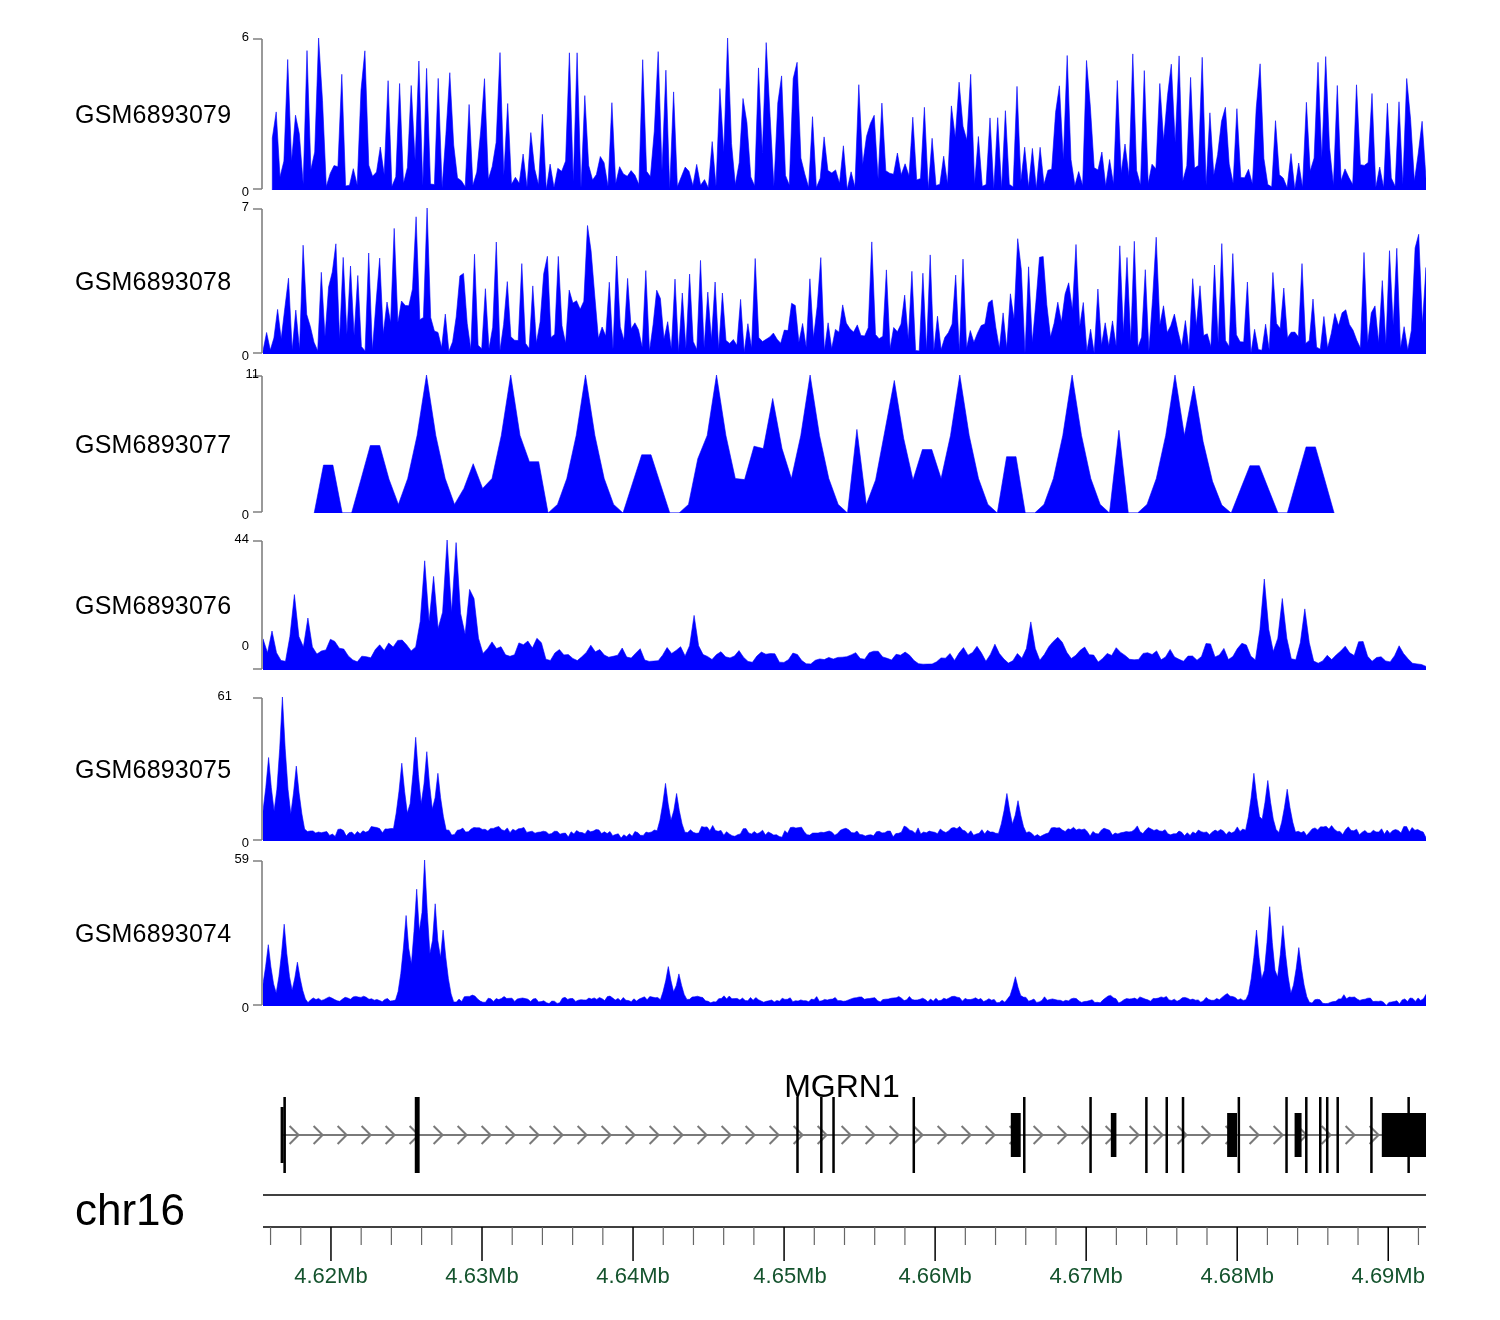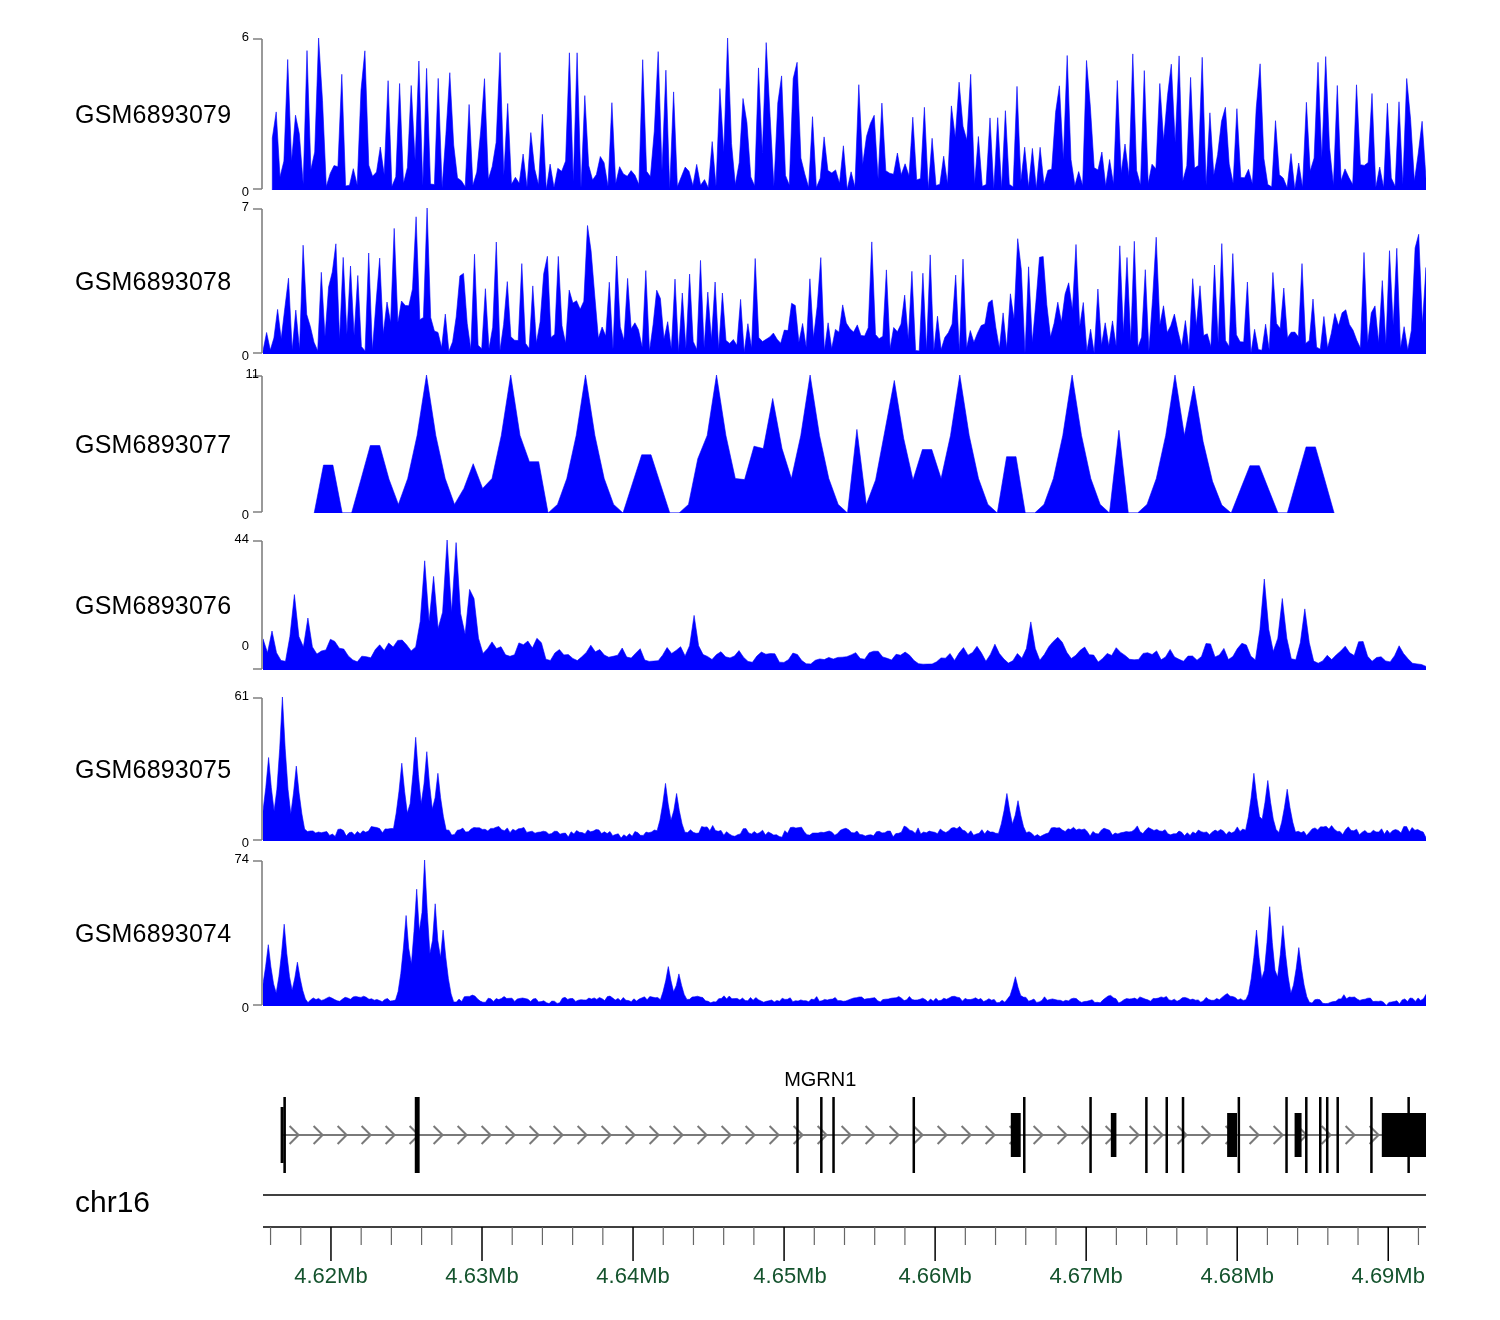--- a/index.html
+++ b/index.html
@@ -33,32 +33,32 @@
   }
   .axis-max{right:0;top:-9px;}
   .axis-min{right:0;bottom:-9px;}
 
   .plot-svg{position:absolute;display:block;}
 
   
   #gene-model{position:absolute;left:0;top:1060px;width:1500px;height:130px;}
   #gene-name{
     position:absolute;
-    font-size:20px;
+    font-size:32px;
     color:#000;
     white-space:nowrap;
   }
 
   
   #genome-axis{position:absolute;left:0;top:1185px;width:1500px;height:120px;}
   #chrom-label{
     position:absolute;
     left:75px;
     top:1185px;
-    font-size:30px;
+    font-size:44px;
     color:#000;
     white-space:nowrap;
   }
   .tick-label{
     position:absolute;
     font-size:22px;
     color:#14532d;
     white-space:nowrap;
     transform:translateX(-50%);
   }
@@ -120,34 +120,34 @@
         <svg class="plot-svg" width="1163" height="130" style="left: 263px; top: 0px;">
           <polygon points="0.0,130.0 0.0,98.9 4.5,112.7 9.0,91.0 13.5,112.7 18.0,120.4 22.5,121.3 26.9,96.5 31.4,54.6 35.9,96.5 40.4,106.9 44.9,78.0 49.4,106.9 53.9,114.1 58.4,111.0 62.9,109.9 67.4,99.3 71.8,101.4 76.3,108.2 80.8,109.1 85.3,115.9 89.8,119.9 94.3,121.8 98.8,116.2 103.3,116.7 107.8,117.8 112.3,109.6 116.7,104.8 121.2,110.5 125.7,103.0 130.2,107.0 134.7,100.4 139.2,100.1 143.7,104.9 148.2,110.9 152.7,106.9 157.2,81.5 161.7,20.8 166.1,81.5 170.6,36.4 175.1,88.4 179.6,72.2 184.1,0.0 188.6,72.2 193.1,2.6 197.6,73.4 202.1,94.2 206.6,49.4 211.0,58.5 215.5,98.2 220.0,113.4 224.5,108.7 229.0,101.9 233.5,108.6 238.0,106.7 242.5,114.8 247.0,116.3 251.5,114.7 255.9,102.9 260.4,104.7 264.9,101.1 269.4,108.0 273.9,98.3 278.4,102.7 282.9,119.2 287.4,120.5 291.9,112.9 296.4,109.6 300.9,114.9 305.3,114.6 309.8,118.4 314.3,120.6 318.8,116.8 323.3,112.4 327.8,105.2 332.3,111.8 336.8,109.6 341.3,115.1 345.8,117.2 350.2,116.3 354.7,115.2 359.2,108.0 363.7,117.0 368.2,118.1 372.7,113.2 377.2,108.7 381.7,120.0 386.2,121.4 390.7,121.1 395.2,120.7 399.6,115.2 404.1,107.5 408.6,113.5 413.1,110.4 417.6,106.7 422.1,115.9 426.6,105.7 431.1,75.4 435.6,105.7 440.1,114.6 444.5,116.4 449.0,119.5 453.5,114.6 458.0,111.7 462.5,116.8 467.0,117.9 471.5,116.0 476.0,110.6 480.5,117.2 485.0,121.4 489.4,122.3 493.9,116.0 498.4,112.1 502.9,114.2 507.4,113.6 511.9,113.8 516.4,122.2 520.9,122.4 525.4,119.7 529.9,113.1 534.4,114.5 538.8,120.6 543.3,123.8 547.8,123.9 552.3,120.3 556.8,118.9 561.3,119.6 565.8,117.4 570.3,119.1 574.8,117.4 579.3,117.2 583.7,116.7 588.2,114.9 592.7,112.7 597.2,118.5 601.7,119.2 606.2,112.8 610.7,111.2 615.2,111.3 619.7,116.9 624.2,118.3 628.6,120.0 633.1,114.3 637.6,115.2 642.1,112.1 646.6,115.2 651.1,120.6 655.6,123.7 660.1,124.2 664.6,124.1 669.1,124.0 673.6,121.8 678.0,117.9 682.5,118.2 687.0,113.5 691.5,120.5 696.0,113.1 700.5,107.6 705.0,115.2 709.5,112.5 714.0,106.3 718.5,113.1 722.9,121.3 727.4,114.4 731.9,104.2 736.4,113.6 740.9,119.0 745.4,123.1 749.9,120.7 754.4,113.5 758.9,118.2 763.4,108.6 767.8,81.9 772.3,108.6 776.8,120.2 781.3,114.6 785.8,106.7 790.3,101.4 794.8,97.3 799.3,102.3 803.8,112.3 808.3,118.5 812.8,115.3 817.2,110.3 821.7,107.1 826.2,114.7 830.7,115.1 835.2,122.1 839.7,118.4 844.2,113.4 848.7,115.5 853.2,107.7 857.7,112.4 862.1,115.4 866.6,119.3 871.1,119.8 875.6,119.4 880.1,113.4 884.6,112.7 889.1,114.5 893.6,110.9 898.1,119.8 902.6,116.9 907.1,109.4 911.5,116.9 916.0,119.3 920.5,121.3 925.0,116.1 929.5,116.0 934.0,120.2 938.5,116.5 943.0,103.5 947.5,103.9 952.0,117.0 956.4,114.9 960.9,108.4 965.4,119.6 969.9,116.4 974.4,108.6 978.9,103.3 983.4,105.0 987.9,116.2 992.4,119.9 996.9,89.6 1001.3,39.0 1005.8,89.6 1010.3,111.4 1014.8,98.2 1019.3,58.5 1023.8,98.2 1028.3,118.8 1032.8,119.7 1037.3,102.8 1041.8,68.9 1046.3,102.8 1050.7,121.1 1055.2,123.2 1059.7,120.9 1064.2,115.3 1068.7,119.6 1073.2,114.9 1077.7,111.1 1082.2,106.2 1086.7,112.8 1091.2,115.5 1095.6,101.8 1100.1,101.5 1104.6,116.2 1109.1,121.3 1113.6,117.5 1118.1,116.8 1122.6,120.9 1127.1,121.9 1131.6,115.7 1136.1,105.8 1140.5,113.5 1145.0,118.8 1149.5,123.3 1154.0,123.9 1158.5,124.5 1163.0,126.4 1163.0,130.0" fill="#0000FF" stroke="#0000FF" stroke-width="0.6"></polygon>
         </svg>
       </div>
       <div class="track" style="top: 697px; height: 144px;">
         <div class="track-label" style="top: 58px;">GSM6893075</div>
         <div class="axis-wrap" style="left: 251px; top: 0px; width: 12px; height: 144px;">
           <svg width="12" height="144" style="position: absolute; left: 0px; top: 0px;">
             <path d="M2,1 L11,1 M11,1 L11,143 M11,143 L2,143" stroke="#808080" stroke-width="1.6" fill="none"></path>
           </svg>
-          <div class="axis-max" style="right: 14px; margin-left: 36px;">61</div>
+          <div class="axis-max" style="right: 31px; margin-left: 36px;">61</div>
           <div class="axis-min" style="right: 14px;">0</div>
         </div>
         <svg class="plot-svg" width="1163" height="144" style="left: 263px; top: 0px;">
           <polygon points="0.0,144.0 0.0,113.9 2.8,90.5 5.6,60.5 8.3,90.5 11.1,113.9 13.9,92.2 16.7,51.8 19.4,0.0 22.2,51.8 25.0,92.2 27.8,117.0 30.5,96.1 33.3,69.1 36.1,96.1 38.9,117.0 41.6,132.0 44.4,134.5 47.2,134.0 50.0,133.9 52.7,136.0 55.5,135.0 58.3,135.7 61.1,135.1 63.8,134.6 66.6,138.4 69.4,137.1 72.2,139.4 74.9,132.4 77.7,132.0 80.5,133.6 83.3,139.1 86.0,135.7 88.8,135.1 91.6,137.9 94.4,134.5 97.1,136.8 99.9,133.8 102.7,135.2 105.5,134.1 108.3,129.5 111.0,130.1 113.8,130.5 116.6,131.6 119.4,135.7 122.1,131.9 124.9,132.0 127.7,131.5 130.5,131.6 133.2,116.0 136.0,94.2 138.8,66.2 141.6,94.2 144.3,116.0 147.1,106.7 149.9,77.6 152.7,40.3 155.4,77.6 158.2,106.7 161.0,86.9 163.8,54.7 166.5,86.9 169.3,111.9 172.1,100.7 174.9,76.3 177.6,100.7 180.4,119.6 183.2,133.0 186.0,133.2 188.7,138.1 191.5,137.4 194.3,133.2 197.1,132.8 199.8,131.1 202.6,135.0 205.4,134.7 208.2,131.9 210.9,130.5 213.7,130.8 216.5,130.8 219.3,132.4 222.1,132.3 224.8,133.9 227.6,131.4 230.4,131.4 233.2,130.2 235.9,129.5 238.7,132.7 241.5,133.7 244.3,130.9 247.0,135.7 249.8,132.3 252.6,133.7 255.4,131.8 258.1,131.5 260.9,130.4 263.7,135.4 266.5,134.7 269.2,134.2 272.0,136.2 274.8,135.3 277.6,135.0 280.3,134.2 283.1,134.8 285.9,137.2 288.7,136.5 291.4,134.3 294.2,134.3 297.0,137.2 299.8,136.3 302.5,136.1 305.3,139.9 308.1,134.8 310.9,136.9 313.6,133.6 316.4,135.3 319.2,135.6 322.0,136.9 324.8,132.9 327.5,134.8 330.3,134.1 333.1,132.5 335.9,132.9 338.6,136.6 341.4,134.8 344.2,136.6 347.0,134.5 349.7,138.7 352.5,137.5 355.3,136.8 358.1,141.1 360.8,137.8 363.6,139.7 366.4,136.7 369.2,139.3 371.9,134.6 374.7,135.6 377.5,138.3 380.3,138.4 383.0,135.1 385.8,135.7 388.6,134.9 391.4,133.0 394.1,133.7 396.9,123.3 399.7,107.1 402.5,86.4 405.2,107.1 408.0,123.3 410.8,113.6 413.6,96.5 416.3,113.6 419.1,126.9 421.9,135.2 424.7,135.5 427.5,132.8 430.2,135.3 433.0,136.3 435.8,136.1 438.6,129.6 441.3,130.2 444.1,129.9 446.9,133.7 449.7,128.5 452.4,133.5 455.2,134.3 458.0,133.4 460.8,138.2 463.5,134.7 466.3,136.9 469.1,138.7 471.9,139.3 474.6,137.7 477.4,136.9 480.2,131.7 483.0,131.6 485.7,135.9 488.5,136.9 491.3,134.5 494.1,136.8 496.8,135.6 499.6,133.2 502.4,138.0 505.2,134.9 507.9,136.3 510.7,138.1 513.5,137.7 516.3,139.6 519.0,140.2 521.8,133.7 524.6,136.2 527.4,130.6 530.2,130.2 532.9,131.1 535.7,130.6 538.5,130.2 541.3,134.8 544.0,137.8 546.8,138.1 549.6,136.1 552.4,136.0 555.1,136.1 557.9,135.2 560.7,135.6 563.5,134.8 566.2,134.0 569.0,135.2 571.8,138.3 574.6,136.4 577.3,133.3 580.1,132.1 582.9,131.3 585.7,132.7 588.4,135.6 591.2,135.9 594.0,134.1 596.8,137.6 599.5,137.7 602.3,139.1 605.1,138.1 607.9,137.8 610.6,138.8 613.4,134.8 616.2,134.3 619.0,135.9 621.7,135.7 624.5,134.1 627.3,134.1 630.1,139.8 632.8,136.6 635.6,136.3 638.4,135.2 641.2,129.1 644.0,130.4 646.7,133.2 649.5,133.9 652.3,136.4 655.1,130.9 657.8,136.9 660.6,135.0 663.4,135.8 666.2,134.1 668.9,134.8 671.7,135.3 674.5,136.7 677.3,132.0 680.0,134.2 682.8,135.5 685.6,133.9 688.4,131.1 691.1,130.6 693.9,131.7 696.7,129.5 699.5,133.1 702.2,133.9 705.0,136.9 707.8,133.8 710.6,138.2 713.3,137.0 716.1,136.3 718.9,132.7 721.7,137.0 724.4,133.3 727.2,135.1 730.0,135.0 732.8,136.3 735.5,136.4 738.3,126.9 741.1,113.6 743.9,96.5 746.7,113.6 749.4,126.9 752.2,118.2 755.0,103.7 757.8,118.2 760.5,129.5 763.3,135.7 766.1,134.7 768.9,136.4 771.6,139.3 774.4,137.6 777.2,139.6 780.0,138.1 782.7,136.8 785.5,136.0 788.3,130.9 791.1,130.5 793.8,131.0 796.6,130.7 799.4,133.0 802.2,134.5 804.9,131.8 807.7,132.6 810.5,130.3 813.3,133.0 816.0,131.9 818.8,132.8 821.6,131.9 824.4,134.8 827.1,139.1 829.9,134.5 832.7,136.5 835.5,137.0 838.2,133.2 841.0,131.2 843.8,132.3 846.6,133.3 849.4,138.1 852.1,136.0 854.9,136.9 857.7,135.8 860.5,135.3 863.2,134.6 866.0,134.9 868.8,134.5 871.6,132.4 874.3,128.9 877.1,134.8 879.9,136.6 882.7,133.0 885.4,130.5 888.2,132.0 891.0,133.5 893.8,132.4 896.5,133.9 899.3,134.3 902.1,132.7 904.9,136.8 907.6,137.8 910.4,136.8 913.2,136.8 916.0,134.1 918.7,135.3 921.5,138.8 924.3,135.7 927.1,138.5 929.8,134.9 932.6,136.6 935.4,133.0 938.2,134.7 940.9,135.4 943.7,135.0 946.5,137.7 949.3,135.0 952.1,133.1 954.8,134.4 957.6,132.5 960.4,133.9 963.2,137.6 965.9,134.6 968.7,136.1 971.5,134.5 974.3,129.9 977.0,134.5 979.8,132.1 982.6,133.2 985.4,119.6 988.1,100.7 990.9,76.3 993.7,100.7 996.5,119.6 999.2,122.2 1002.0,105.3 1004.8,83.5 1007.6,105.3 1010.3,122.2 1013.1,132.5 1015.9,135.5 1018.7,125.3 1021.4,110.8 1024.2,92.2 1027.0,110.8 1029.8,125.3 1032.5,135.1 1035.3,134.3 1038.1,135.7 1040.9,134.3 1043.6,138.5 1046.4,135.2 1049.2,131.9 1052.0,130.9 1054.7,132.9 1057.5,129.8 1060.3,129.9 1063.1,129.3 1065.9,132.0 1068.6,128.6 1071.4,132.3 1074.2,134.4 1077.0,134.4 1079.7,137.6 1082.5,132.7 1085.3,129.8 1088.1,133.4 1090.8,133.8 1093.6,132.2 1096.4,137.8 1099.2,135.2 1101.9,133.5 1104.7,136.1 1107.5,136.1 1110.3,133.2 1113.0,134.9 1115.8,135.0 1118.6,131.8 1121.4,137.2 1124.1,133.1 1126.9,136.4 1129.7,133.6 1132.5,132.6 1135.2,133.4 1138.0,136.0 1140.8,129.6 1143.6,129.6 1146.3,135.0 1149.1,130.5 1151.9,133.3 1154.7,132.5 1157.4,134.0 1160.2,135.1 1163.0,140.7 1163.0,144.0" fill="#0000FF" stroke="#0000FF" stroke-width="0.6"></polygon>
         </svg>
       </div>
       <div class="track" style="top: 860px; height: 146px;">
         <div class="track-label" style="top: 59px;">GSM6893074</div>
         <div class="axis-wrap" style="left: 251px; top: 0px; width: 12px; height: 146px;">
           <svg width="12" height="146" style="position: absolute; left: 0px; top: 0px;">
             <path d="M2,1 L11,1 M11,1 L11,145 M11,145 L2,145" stroke="#808080" stroke-width="1.6" fill="none"></path>
           </svg>
-          <div class="axis-max" style="right: 14px;">74</div>
+          <div class="axis-max" style="right: 14px;">59</div>
           <div class="axis-min" style="right: 14px;">0</div>
         </div>
         <svg class="plot-svg" width="1163" height="146" style="left: 263px; top: 0px;">
           <polygon points="0.0,146.0 0.0,123.9 2.6,106.8 5.3,84.7 7.9,106.8 10.6,123.9 13.2,132.9 15.9,116.6 18.5,93.7 21.2,64.2 23.8,93.7 26.5,116.6 29.1,130.2 31.8,118.0 34.4,102.2 37.1,118.0 39.7,130.2 42.4,139.0 45.0,142.6 47.7,139.8 50.3,137.9 53.0,139.6 55.6,138.4 58.3,140.4 60.9,139.7 63.6,138.2 66.2,136.9 68.9,138.1 71.5,139.5 74.2,140.8 76.8,141.3 79.5,139.1 82.1,137.3 84.8,138.0 87.4,139.3 90.1,136.9 92.7,136.4 95.4,137.1 98.0,137.4 100.7,136.2 103.3,137.3 106.0,139.3 108.6,138.8 111.3,140.2 113.9,139.5 116.6,140.5 119.2,141.7 121.9,139.4 124.5,138.5 127.2,141.1 129.8,140.7 132.5,140.1 135.1,131.5 137.8,113.4 140.4,88.1 143.1,55.5 145.7,88.1 148.4,104.0 151.0,71.2 153.7,29.2 156.3,71.2 159.0,52.6 161.6,0.0 164.3,52.6 166.9,93.4 169.5,80.6 172.2,43.8 174.8,80.6 177.5,97.4 180.1,70.1 182.8,97.4 185.4,118.7 188.1,133.9 190.7,141.9 193.4,142.1 196.0,139.1 198.7,141.5 201.3,136.7 204.0,136.4 206.6,136.4 209.3,135.1 211.9,136.0 214.6,138.9 217.2,141.1 219.9,142.2 222.5,142.3 225.2,138.2 227.8,138.8 230.5,141.4 233.1,138.6 235.8,139.6 238.4,138.5 241.1,136.5 243.7,138.5 246.4,138.3 249.0,138.2 251.7,141.4 254.3,139.0 257.0,138.4 259.6,138.0 262.3,138.6 264.9,139.2 267.6,141.5 270.2,138.9 272.9,138.5 275.5,141.9 278.2,141.6 280.8,140.8 283.5,142.7 286.1,143.6 288.8,141.1 291.4,141.2 294.1,143.4 296.7,142.8 299.4,138.2 302.0,137.3 304.7,139.4 307.3,138.5 310.0,138.6 312.6,141.4 315.3,140.2 317.9,139.7 320.6,139.9 323.2,140.1 325.9,138.1 328.5,139.1 331.2,137.9 333.8,139.4 336.4,137.5 339.1,138.7 341.7,140.6 344.4,136.6 347.0,136.1 349.7,138.0 352.3,140.1 355.0,138.4 357.6,140.7 360.3,137.5 362.9,140.3 365.6,140.5 368.2,141.7 370.9,138.8 373.5,141.1 376.2,139.0 378.8,137.9 381.5,136.8 384.1,139.8 386.8,136.6 389.4,137.1 392.1,137.7 394.7,137.5 397.4,139.7 400.0,131.8 402.7,120.8 405.3,106.6 408.0,120.8 410.6,131.8 413.3,125.4 415.9,113.9 418.6,125.4 421.2,134.4 423.9,139.4 426.5,139.3 429.2,137.0 431.8,136.8 434.5,136.2 437.1,137.0 439.8,137.6 442.4,140.8 445.1,141.3 447.7,142.8 450.4,141.7 453.0,142.0 455.7,138.7 458.3,138.5 461.0,135.8 463.6,138.9 466.3,136.0 468.9,138.8 471.6,138.6 474.2,138.4 476.9,140.1 479.5,138.1 482.2,140.5 484.8,140.8 487.5,137.5 490.1,140.3 492.8,137.6 495.4,139.7 498.1,141.0 500.7,142.2 503.3,141.3 506.0,140.8 508.6,140.0 511.3,141.9 513.9,140.5 516.6,141.3 519.2,138.2 521.9,139.4 524.5,139.3 527.2,137.8 529.8,141.7 532.5,140.7 535.1,141.1 537.8,139.9 540.4,140.7 543.1,140.7 545.7,141.8 548.4,139.1 551.0,139.7 553.7,136.6 556.3,141.2 559.0,140.8 561.6,139.4 564.3,140.1 566.9,139.3 569.6,139.1 572.2,137.5 574.9,140.7 577.5,140.6 580.2,141.3 582.8,141.0 585.5,139.9 588.1,138.9 590.8,138.0 593.4,137.7 596.1,137.0 598.7,137.0 601.4,139.3 604.0,138.7 606.7,138.5 609.3,138.0 612.0,137.7 614.6,140.7 617.3,141.9 619.9,139.6 622.6,139.2 625.2,139.1 627.9,138.3 630.5,137.9 633.2,137.8 635.8,136.5 638.5,138.2 641.1,140.6 643.8,139.8 646.4,136.5 649.1,139.6 651.7,140.1 654.4,139.9 657.0,139.3 659.7,138.2 662.3,139.6 664.9,141.8 667.6,139.0 670.2,141.2 672.9,138.3 675.5,140.7 678.2,140.3 680.8,138.2 683.5,139.3 686.1,138.0 688.8,136.5 691.4,136.3 694.1,137.2 696.7,137.7 699.4,141.2 702.0,138.4 704.7,139.5 707.3,139.6 710.0,138.9 712.6,137.8 715.3,139.6 717.9,138.5 720.6,141.6 723.2,140.4 725.9,138.7 728.5,140.2 731.2,139.4 733.8,142.8 736.5,142.4 739.1,140.3 741.8,142.2 744.4,139.1 747.1,135.5 749.7,127.3 752.4,116.8 755.0,127.3 757.7,135.5 760.3,137.1 763.0,137.4 765.6,141.2 768.3,140.3 770.9,139.0 773.6,142.4 776.2,141.9 778.9,140.4 781.5,136.8 784.2,140.3 786.8,139.5 789.5,138.9 792.1,139.6 794.8,140.2 797.4,140.3 800.1,141.5 802.7,140.3 805.4,140.9 808.0,138.9 810.7,138.2 813.3,138.6 816.0,141.0 818.6,142.4 821.3,141.5 823.9,141.3 826.6,140.6 829.2,139.7 831.8,142.5 834.5,142.3 837.1,142.8 839.8,140.1 842.4,138.0 845.1,136.0 847.7,135.4 850.4,137.8 853.0,138.8 855.7,143.1 858.3,141.7 861.0,139.7 863.6,138.6 866.3,139.0 868.9,138.8 871.6,138.1 874.2,139.4 876.9,136.9 879.5,137.9 882.2,139.1 884.8,139.8 887.5,141.3 890.1,138.4 892.8,138.6 895.4,138.1 898.1,136.9 900.7,137.7 903.4,136.5 906.0,139.9 908.7,140.5 911.3,139.2 914.0,141.3 916.6,140.0 919.3,137.8 921.9,137.4 924.6,138.3 927.2,139.7 929.9,139.1 932.5,140.2 935.2,139.9 937.8,142.2 940.5,140.7 943.1,137.4 945.8,139.5 948.4,140.3 951.1,140.3 953.7,138.5 956.4,139.8 959.0,137.4 961.7,135.2 964.3,133.6 967.0,136.2 969.6,136.5 972.3,137.5 974.9,140.1 977.6,138.7 980.2,140.4 982.9,139.7 985.5,133.9 988.2,118.7 990.8,97.4 993.5,70.1 996.1,97.4 998.7,118.7 1001.4,110.3 1004.0,82.5 1006.7,46.7 1009.3,82.5 1012.0,110.3 1014.6,117.1 1017.3,94.6 1019.9,65.7 1022.6,94.6 1025.2,117.1 1027.9,133.2 1030.5,125.0 1033.2,108.6 1035.8,87.6 1038.5,108.6 1041.1,125.0 1043.8,136.7 1046.4,142.3 1049.1,143.1 1051.7,139.8 1054.4,139.3 1057.0,139.8 1059.7,143.3 1062.3,143.6 1065.0,143.4 1067.6,142.3 1070.3,141.6 1072.9,141.3 1075.6,138.9 1078.2,138.9 1080.9,134.7 1083.5,138.8 1086.2,137.0 1088.8,137.3 1091.5,137.0 1094.1,139.0 1096.8,140.4 1099.4,139.6 1102.1,139.2 1104.7,138.2 1107.4,138.1 1110.0,141.6 1112.7,141.3 1115.3,141.4 1118.0,141.0 1120.6,142.3 1123.3,145.4 1125.9,142.4 1128.6,142.0 1131.2,141.5 1133.9,140.8 1136.5,143.9 1139.2,139.9 1141.8,138.9 1144.5,141.5 1147.1,138.0 1149.8,138.4 1152.4,141.4 1155.1,138.0 1157.7,140.4 1160.4,138.7 1163.0,134.4 1163.0,146.0" fill="#0000FF" stroke="#0000FF" stroke-width="0.6"></polygon>
         </svg>
       </div>
     </div>
 
   <div id="gene-model">
     <div id="gene-name" style="left: 784.165px; top: 8px;">MGRN1</div>

